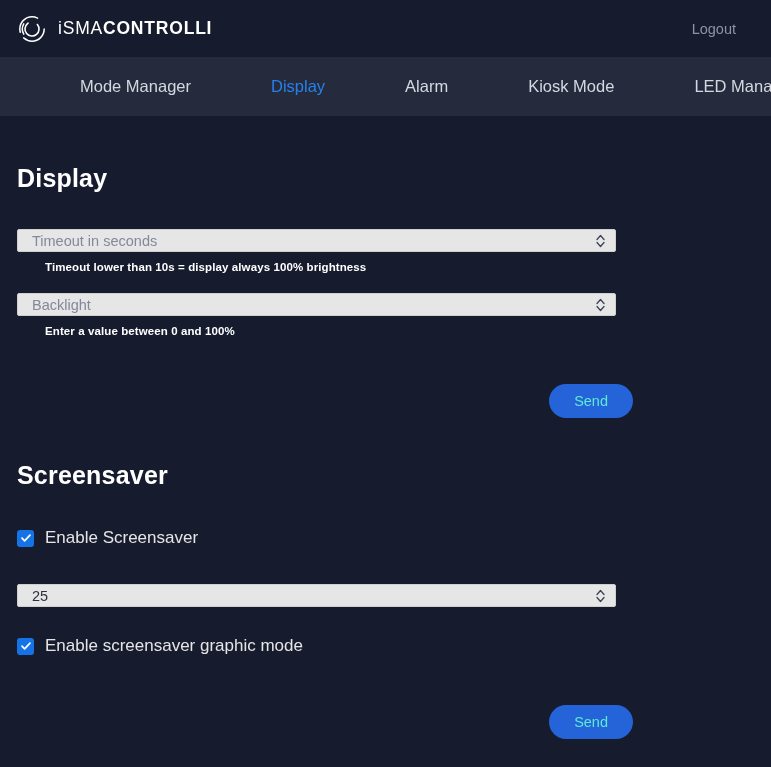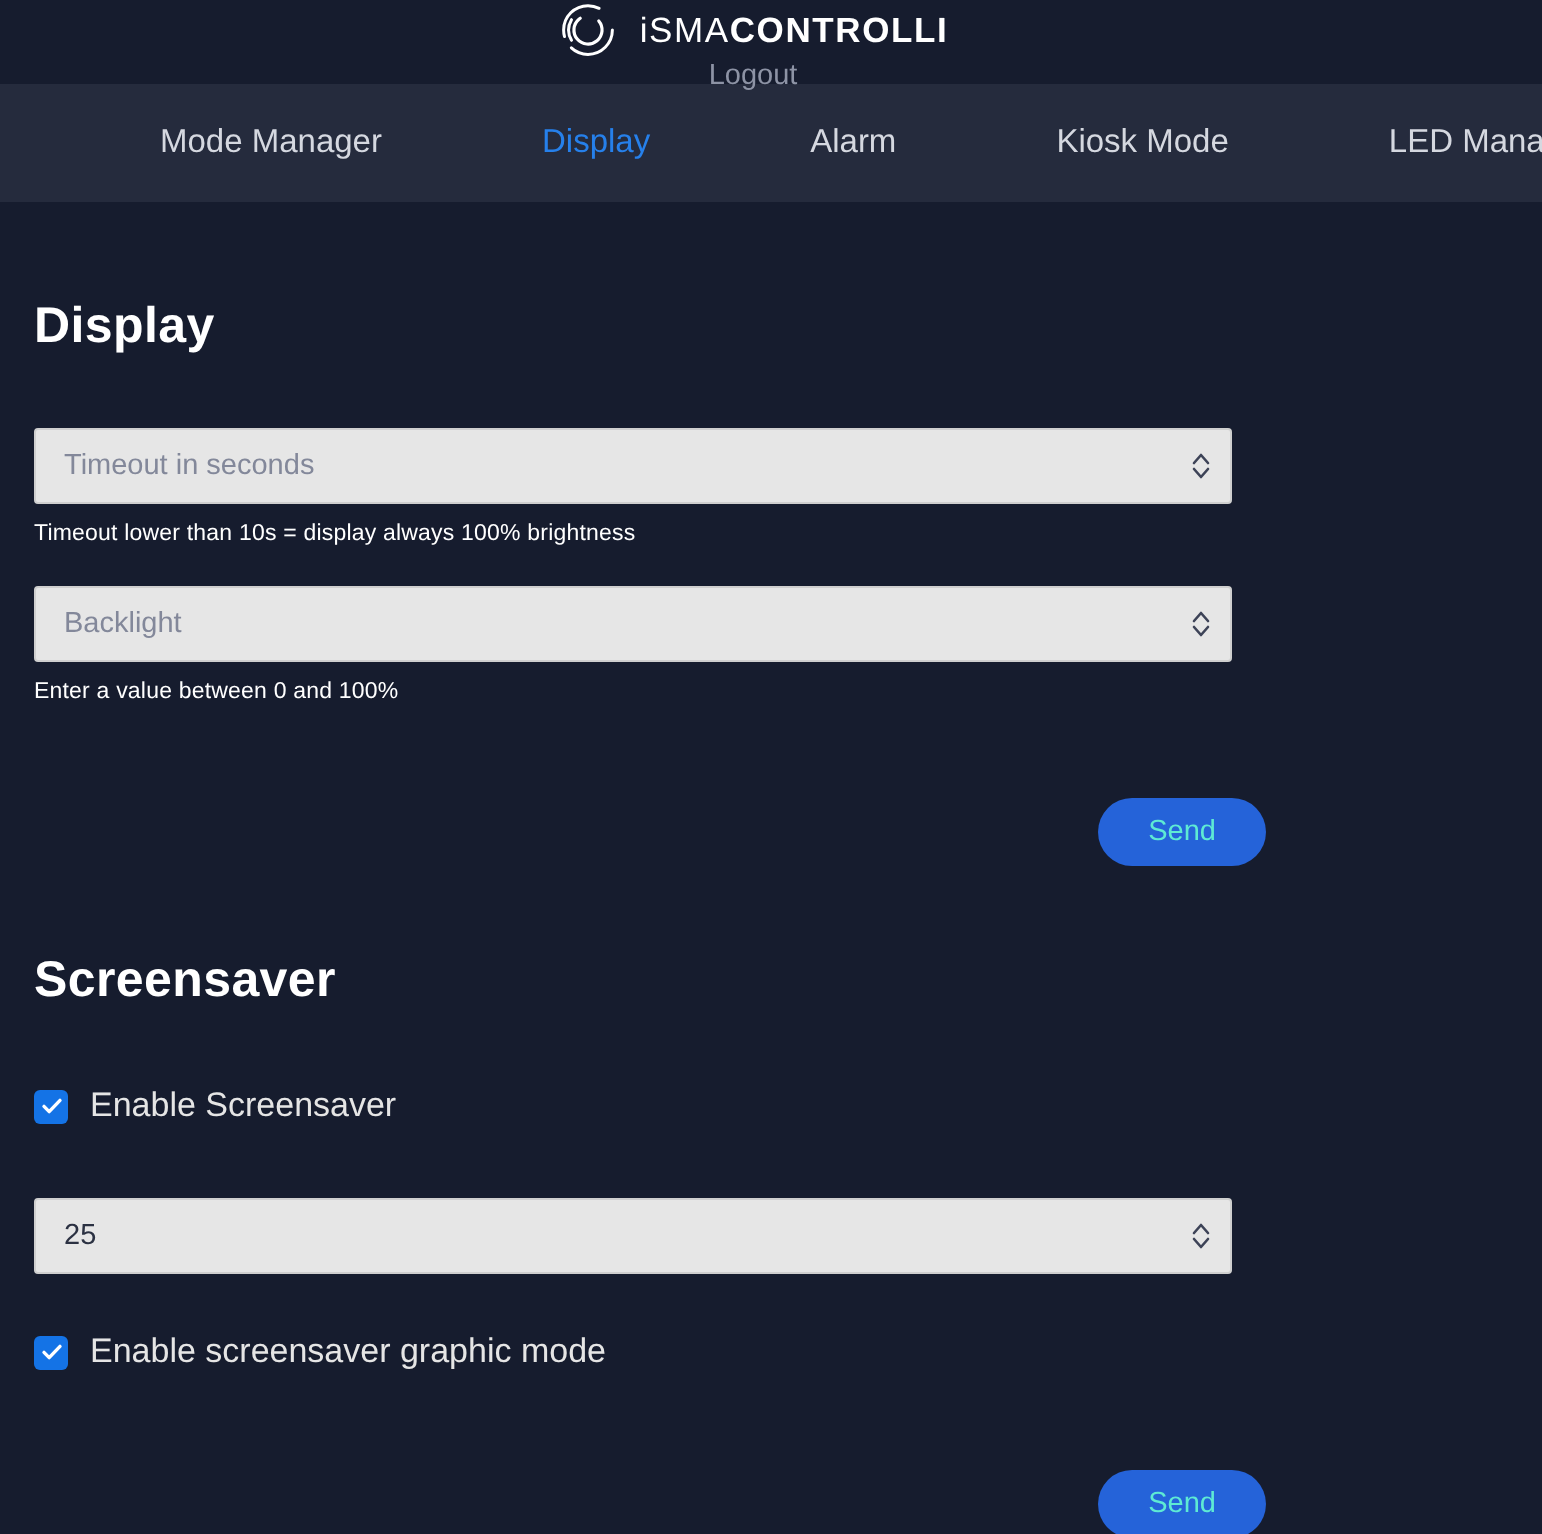--- a/index.html
+++ b/index.html
@@ -11,27 +11,26 @@
 
   body {
     background: #161c2e;
     font-family: "Liberation Sans", sans-serif;
     color: #ffffff;
     overflow: hidden;
   }
 
   
   .header {
-    height: 42px;
+    height: 57px;
     background: #161c2e;
     display: flex;
     align-items: center;
     justify-content: space-between;
     padding: 0 35px 0 17px;
-    flex-direction: column;
   }
 
   .brand {
     display: flex;
     align-items: center;
     gap: 11px;
   }
 
   .brand-logo {
     width: 30px;
@@ -94,21 +93,21 @@
   
   .field {
     position: relative;
     width: 599px;
     margin-top: 36px;
   }
   .field.tight { margin-top: 20px; }
 
   .num-input {
     width: 100%;
-    height: 38px;
+    height: 23px;
     background: #e6e6e6;
     border: 1px solid #cfcfcf;
     border-radius: 2px;
     font-family: "Liberation Sans", sans-serif;
     font-size: 14.5px;
     color: #2b3142;
     padding: 0 26px 0 14px;
     outline: none;
   }
   .num-input::placeholder { color: #83889a; opacity: 1; }
@@ -119,24 +118,25 @@
     right: 10px;
     transform: translateY(-50%);
     width: 11px;
     height: 17px;
     cursor: pointer;
     pointer-events: auto;
   }
 
   .helper {
     font-size: 11.5px;
-    font-weight: 400;
+    font-weight: 700;
     color: #ffffff;
     margin-top: 9px;
     letter-spacing: 0.1px;
+    margin-left: 28px;
   }
 
   
   .btn-row {
     width: 616px;
     display: flex;
     justify-content: flex-end;
   }
   .btn-row.first { margin-top: 47px; }
   .btn-row.second { margin-top: 49px; }

